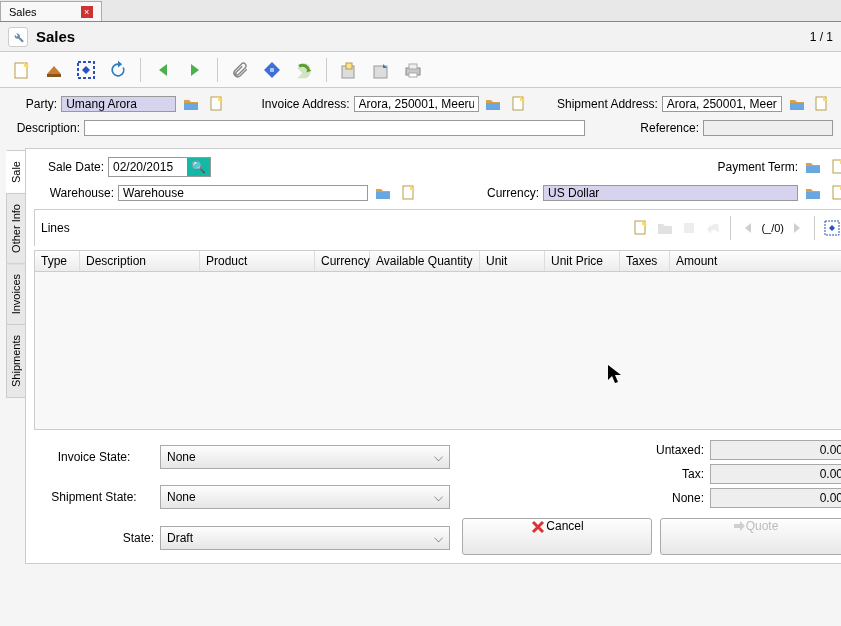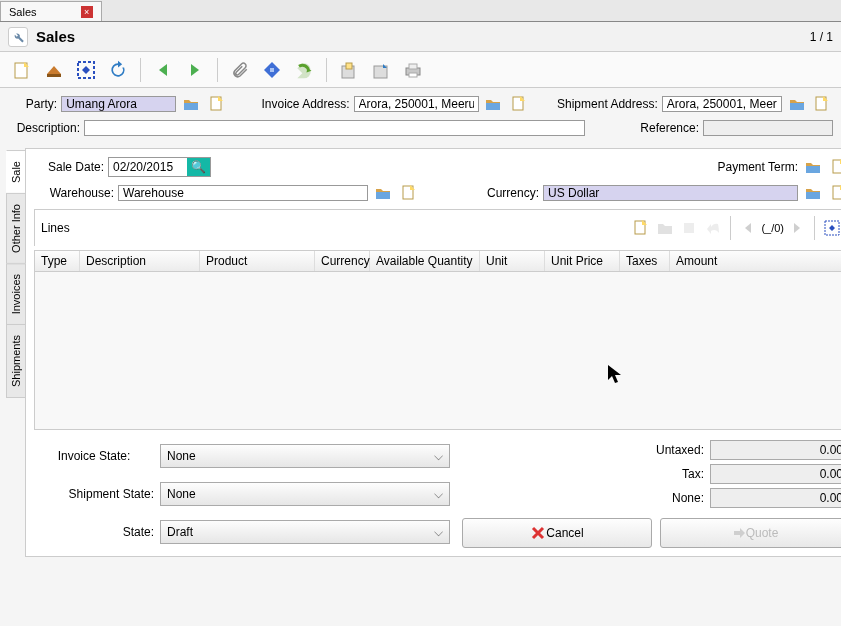--- a/index.html
+++ b/index.html
@@ -31,21 +31,21 @@
 .table { border:1px solid #ccc; margin-top:4px; height:180px; background:#f8f8f8; }
 .thead { display:flex; background:linear-gradient(#fdfdfd,#ececec); border-bottom:1px solid #ccc; font-size:12px; }
 .th { padding:3px 6px; border-right:1px solid #ddd; }
 .totals-grid { display:grid; grid-template-columns: auto 140px; gap:4px 6px; align-items:center; }
 .totals-grid label { text-align:right; }
 .totinput { border:1px solid #aaa; background:#eee; padding:2px 6px; text-align:right; height:20px; }
 .states-left { display:grid; grid-template-columns: 120px 290px; gap:6px 6px; align-items:center; }
 .stsel { border:1px solid #aaa; background:linear-gradient(#fdfdfd,#e6e6e6); padding:2px 6px; height:24px; display:flex; align-items:center; justify-content:space-between; }
 .stsel .chev { color:#666; }
 .actions { display:flex; gap:8px; margin-left:auto; align-items:flex-end; }
-.bigbtn { width:190px; height:30px; border:1px solid #aaa; border-radius:3px; background:linear-gradient(#fefefe,#e8e8e8); display:flex; align-items:center; justify-content:center; gap:0; cursor:pointer; }
+.bigbtn { width:190px; height:37px; border:1px solid #aaa; border-radius:3px; background:linear-gradient(#fefefe,#e8e8e8); display:flex; align-items:flex-start; justify-content:center; gap:0; cursor:pointer; }
 .bigbtn.disabled { color:#bbb; cursor:default; }
 svg { display:block; }
 .cursor-arrow { position:absolute; left:608px; top:365px; pointer-events:none; font-size:16px; color:#000;}
 </style>
 </head>
 <body>
 
 <div class="tabstrip">
   <div class="tab">
     <span>Sales</span>
@@ -310,21 +310,21 @@
       </div>
     </div>
 
     <div style="display:flex;margin-top:10px;gap:12px">
       <div class="states-left">
         <label style="text-align:center">Invoice State:</label>
         <div class="stsel">
             <span>None</span>
             <span class="chev">⌵</span>
           </div>
-        <label style="text-align:right">Shipment State:</label>
+        <label style="text-align:center">Shipment State:</label>
         <div class="stsel">
             <span>None</span>
             <span class="chev">⌵</span>
           </div>
         <label style="text-align:right">State:</label>
         <div class="stsel">
             <span>Draft</span>
             <span class="chev">⌵</span>
           </div>
       </div>

